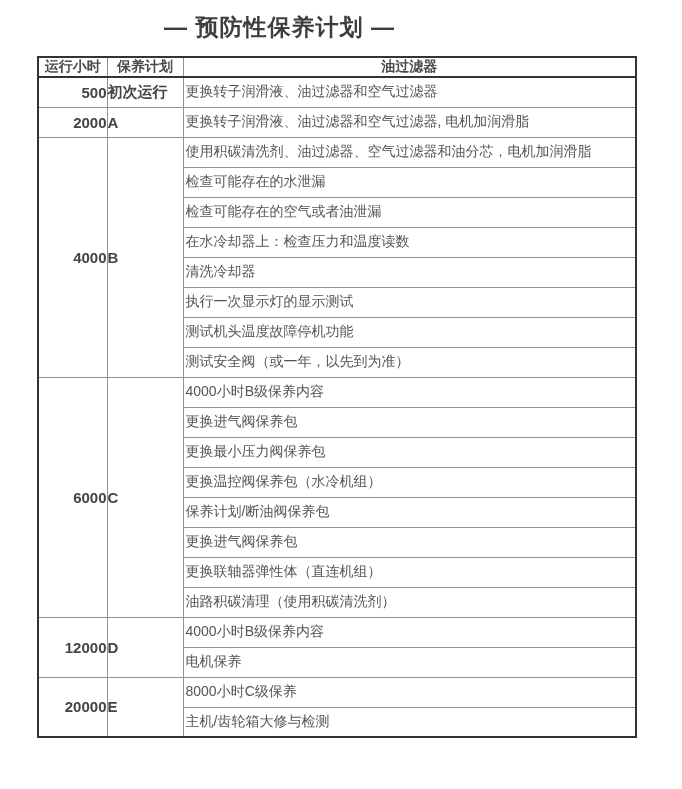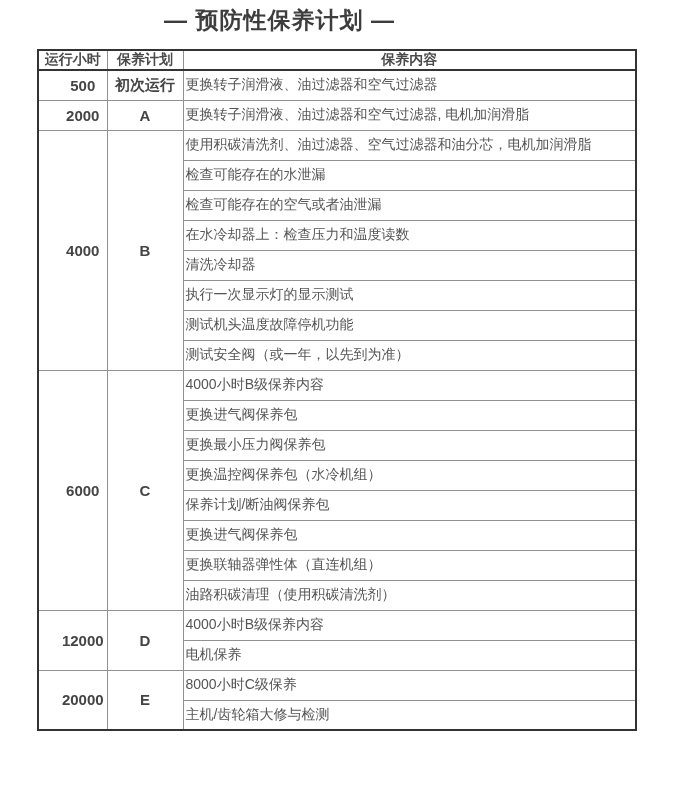--- a/index.html
+++ b/index.html
@@ -14,21 +14,21 @@
   *{box-sizing:border-box;}
   html,body{margin:0;padding:0;}
   body{
     width:682px;height:789px;
     background:var(--bg);
     font-family:"Liberation Sans","DejaVu Sans",sans-serif;
     overflow:hidden;
   }
   .title{
     margin:0;
-    padding:4px 0 0 0;
+    padding:11px 0 0 0;
     width:559px;
     text-align:center;
     font-size:23px;
     line-height:32px;
     font-weight:bold;
     color:var(--title-text);
     letter-spacing:1px;
   }
   table.maint-table{
     border-collapse:collapse;
@@ -49,28 +49,27 @@
   }
   .maint-table td{
     height:30px;
     border:1px solid var(--border-light);
     font-size:14px;
     color:var(--body-text);
     padding:0;
     background:var(--bg);
   }
   .maint-table td.hours{
-    text-align:center;
+    text-align:right;
     font-weight:bold;
     font-size:15px;
     color:var(--strong-text);
     padding-left:20px;
   }
   .maint-table td.plan{
-    text-align:center;
     font-weight:bold;
     font-size:15px;
     color:var(--strong-text);
   }
   .maint-table td.content{
     text-align:left;
     padding-left:2px;
   }
 </style>
 </head>
@@ -82,21 +81,21 @@
   <table class="maint-table">
     <colgroup>
       <col style="width:69px">
       <col style="width:76px">
       <col style="width:453px">
     </colgroup>
     <thead>
       <tr>
         <th>运行小时</th>
         <th>保养计划</th>
-        <th>保养内容</th>
+        <th>油过滤器</th>
       </tr>
     </thead>
     <tbody>
         <tr>
           <td class="hours" rowspan="1">500</td>
           <td class="plan" rowspan="1">初次运行</td>
           <td class="content">更换转子润滑液、油过滤器和空气过滤器</td>
         </tr>
         <tr>
           <td class="hours" rowspan="1">2000</td>

